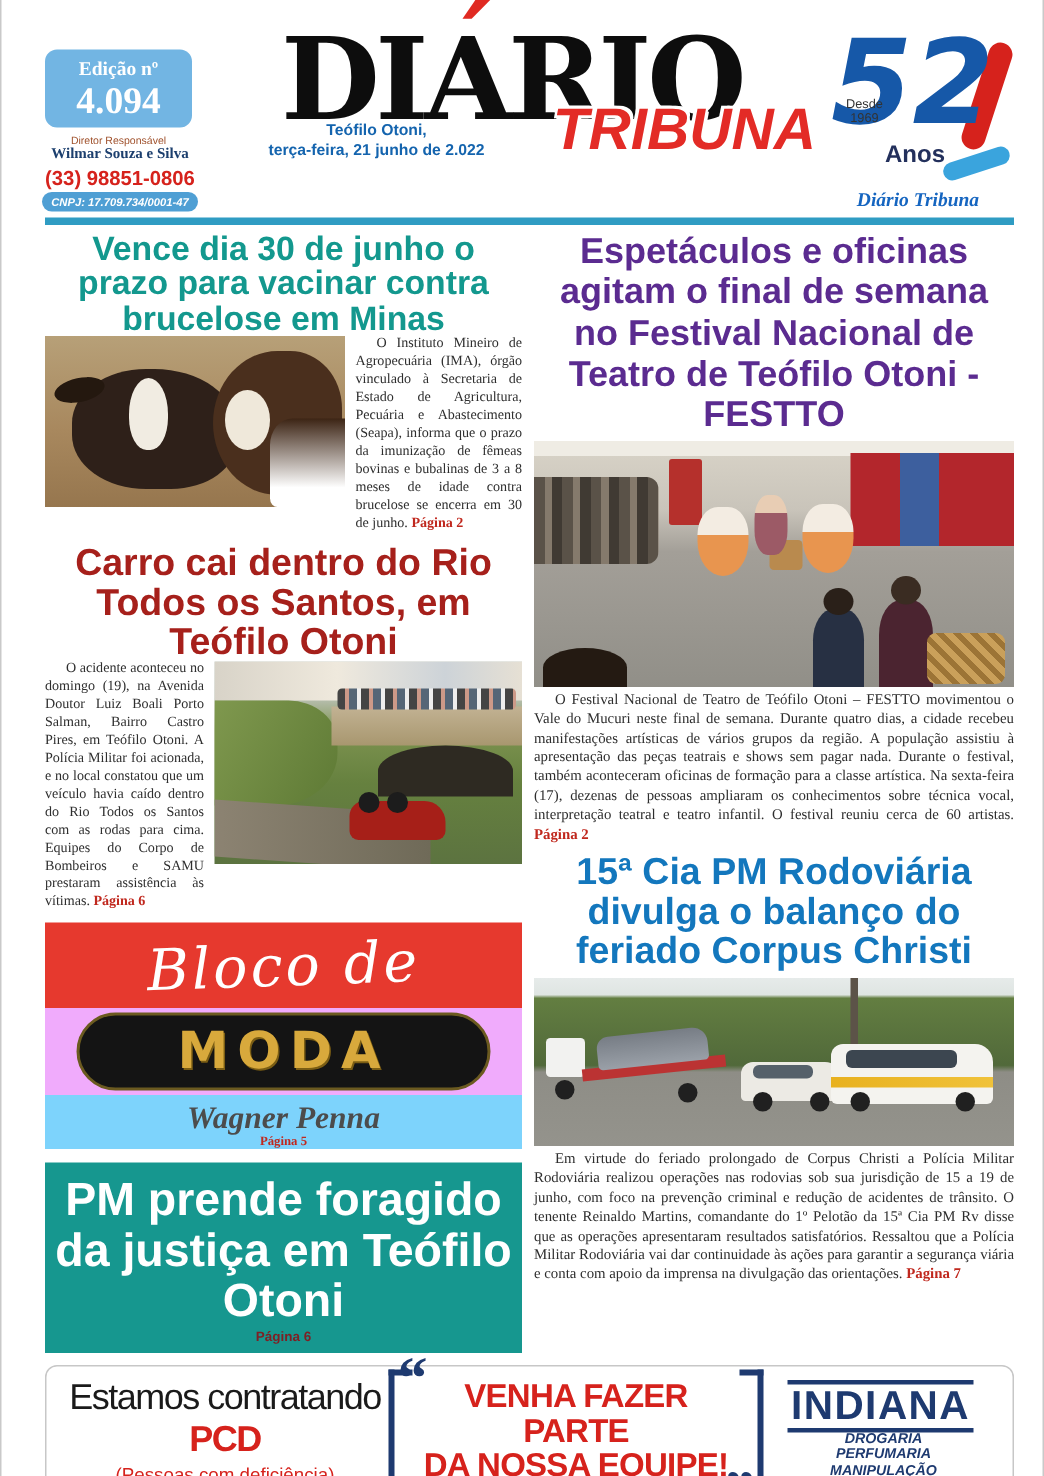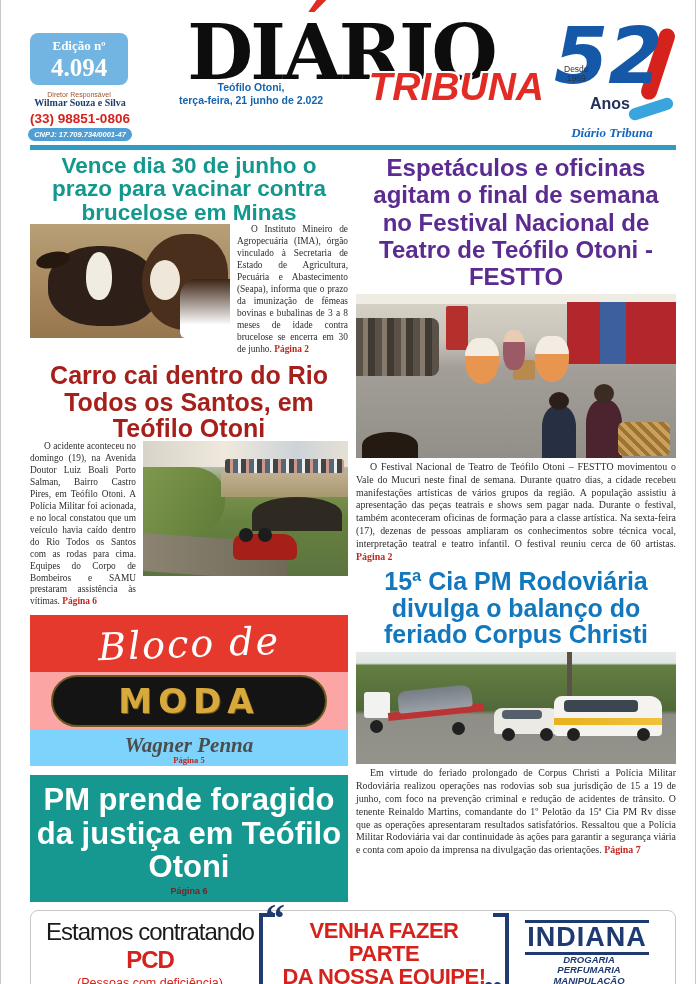--- a/index.html
+++ b/index.html
@@ -109,21 +109,21 @@
   .tk-car{position:absolute;left:138px;top:56px;width:66px;height:26px;background:#eceae4;border-radius:8px 10px 3px 3px;}
   .tk-car:before{content:"";position:absolute;left:8px;top:2px;width:40px;height:9px;background:#55606a;border-radius:4px;}
   .tk-pm{position:absolute;right:14px;top:44px;width:108px;height:40px;background:#f4f3ef;border-radius:8px 12px 4px 4px;}
   .tk-pm:before{content:"";position:absolute;left:10px;top:4px;width:74px;height:12px;background:#3c4650;border-radius:4px;}
   .tk-pm:after{content:"";position:absolute;left:0;top:22px;width:100%;height:7px;background:linear-gradient(90deg,#e8b11f,#f0c23a);}
   .tk-wheel{position:absolute;width:13px;height:13px;background:#202020;border-radius:50%;}
 
   
   .bloco{background:#e6392e;height:57px;display:flex;align-items:center;justify-content:center;margin-top:7px;}
   .bloco span{font-family:"DejaVu Serif",serif;font-style:italic;color:#fff;font-size:38px;transform:rotate(-2deg);letter-spacing:2px;}
-  .moda-strip{background:#fca5a5;height:58px;display:flex;align-items:center;justify-content:center;}
+  .moda-strip{background:#f0abfc;height:58px;display:flex;align-items:center;justify-content:center;}
   .moda-badge{background:#141414;border:2px solid #6b5a20;border-radius:26px;width:272px;height:48px;
               display:flex;align-items:center;justify-content:center;}
   .moda-badge span{color:#d8a93c;font-size:34px;font-weight:bold;letter-spacing:6px;font-family:"DejaVu Sans",sans-serif;
                    text-shadow:1px 1px 0 #7a5d14;}
   .wagner-strip{background:#7dd3fc;height:36px;text-align:center;}
   .wagner-strip .name{font-family:"Liberation Serif",serif;font-style:italic;font-weight:bold;font-size:21px;color:#4c4c4c;line-height:30px;}
   .wagner-strip .pg{display:block;font-size:8.5px;margin-top:-5px;}
   .teal-banner{background:#16978f;margin-top:9px;padding:8px 4px 6px;text-align:center;}
   .teal-banner .txt{color:#fff;font-size:31px;font-weight:bold;line-height:1.08;}
   .teal-banner .pg{display:block;color:#7e1f24;font-size:9px;font-weight:bold;margin-top:2px;}

